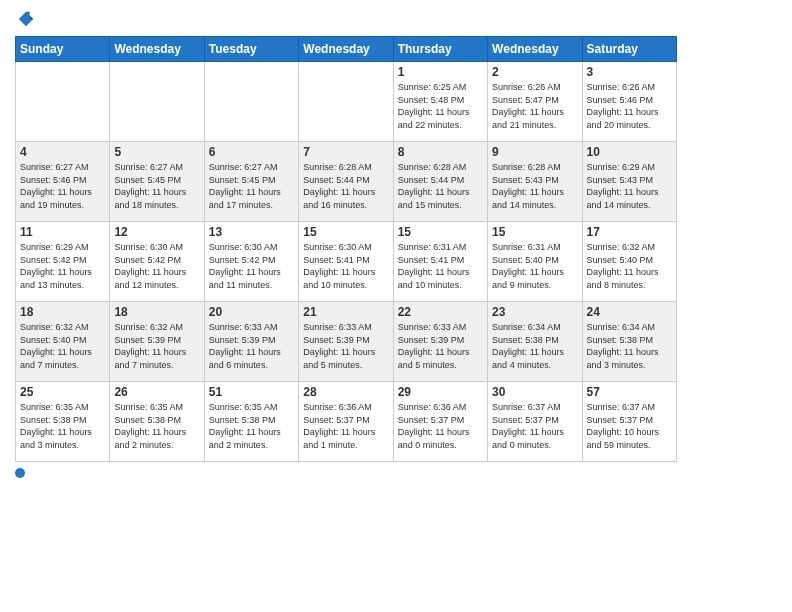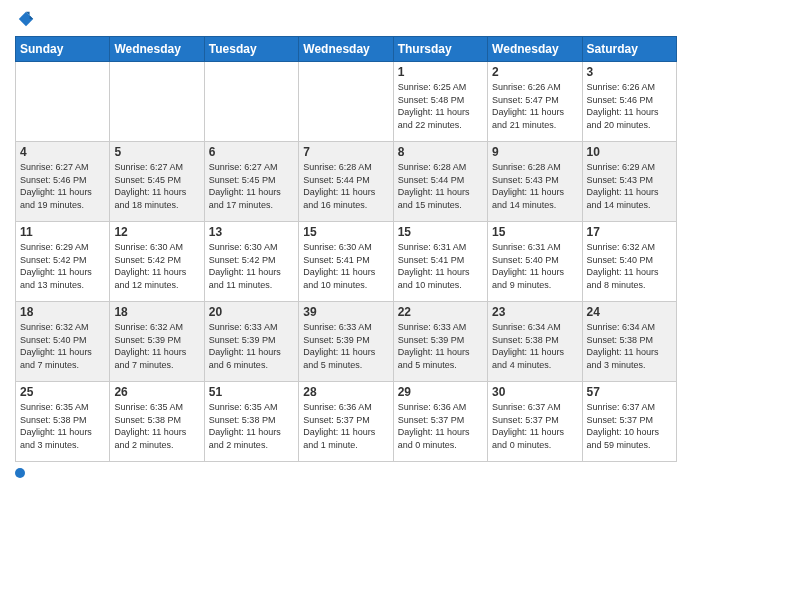--- a/index.html
+++ b/index.html
@@ -235,21 +235,21 @@
           </td>
           <td>
             <span class="day-number">18</span>
             <div class="day-info">Sunrise: 6:32 AM<br>Sunset: 5:39 PM<br>Daylight: 11 hours<br>and 7 minutes.</div>
           </td>
           <td>
             <span class="day-number">20</span>
             <div class="day-info">Sunrise: 6:33 AM<br>Sunset: 5:39 PM<br>Daylight: 11 hours<br>and 6 minutes.</div>
           </td>
           <td>
-            <span class="day-number">39</span>
+            <span class="day-number">21</span>
             <div class="day-info">Sunrise: 6:33 AM<br>Sunset: 5:39 PM<br>Daylight: 11 hours<br>and 5 minutes.</div>
           </td>
           <td>
             <span class="day-number">22</span>
             <div class="day-info">Sunrise: 6:33 AM<br>Sunset: 5:39 PM<br>Daylight: 11 hours<br>and 5 minutes.</div>
           </td>
           <td>
             <span class="day-number">23</span>
             <div class="day-info">Sunrise: 6:34 AM<br>Sunset: 5:38 PM<br>Daylight: 11 hours<br>and 4 minutes.</div>
           </td>

